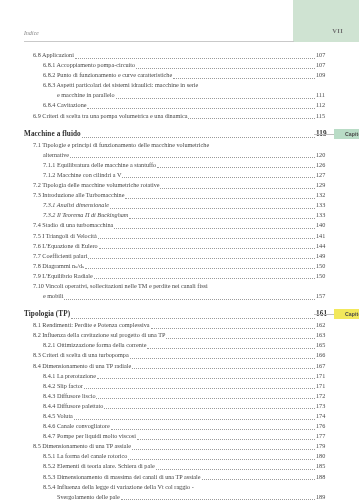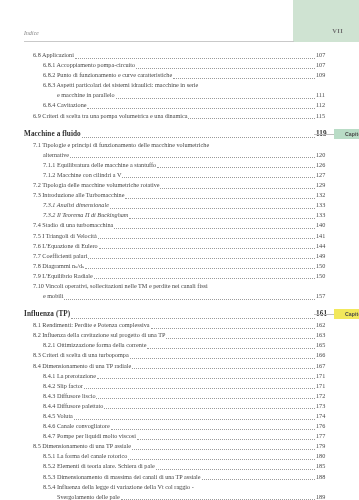--- a/index.html
+++ b/index.html
@@ -269,21 +269,21 @@
       </div>
       <div class="row lvl2">
         <span class="txt">e mobili</span>
         <span class="dots"></span>
         <span class="pg">157</span>
       </div>
     </div>
     <div class="block">
       <div class="chap-wrap">
         <div class="row chap lvl0">
-          <span class="txt">Influenza (TP)</span>
+          <span class="txt">Tipologia (TP)</span>
           <span class="dots"></span>
           <span class="pg">161</span>
         </div>
         <div class="chap-lead"></div>
         <div class="chap-tab yellow">Capitolo 8</div>
       </div>
       <div class="row lvl1">
         <span class="txt">8.1 Rendimenti: Perdite e Potenza complessiva</span>
         <span class="dots"></span>
         <span class="pg">162</span>

